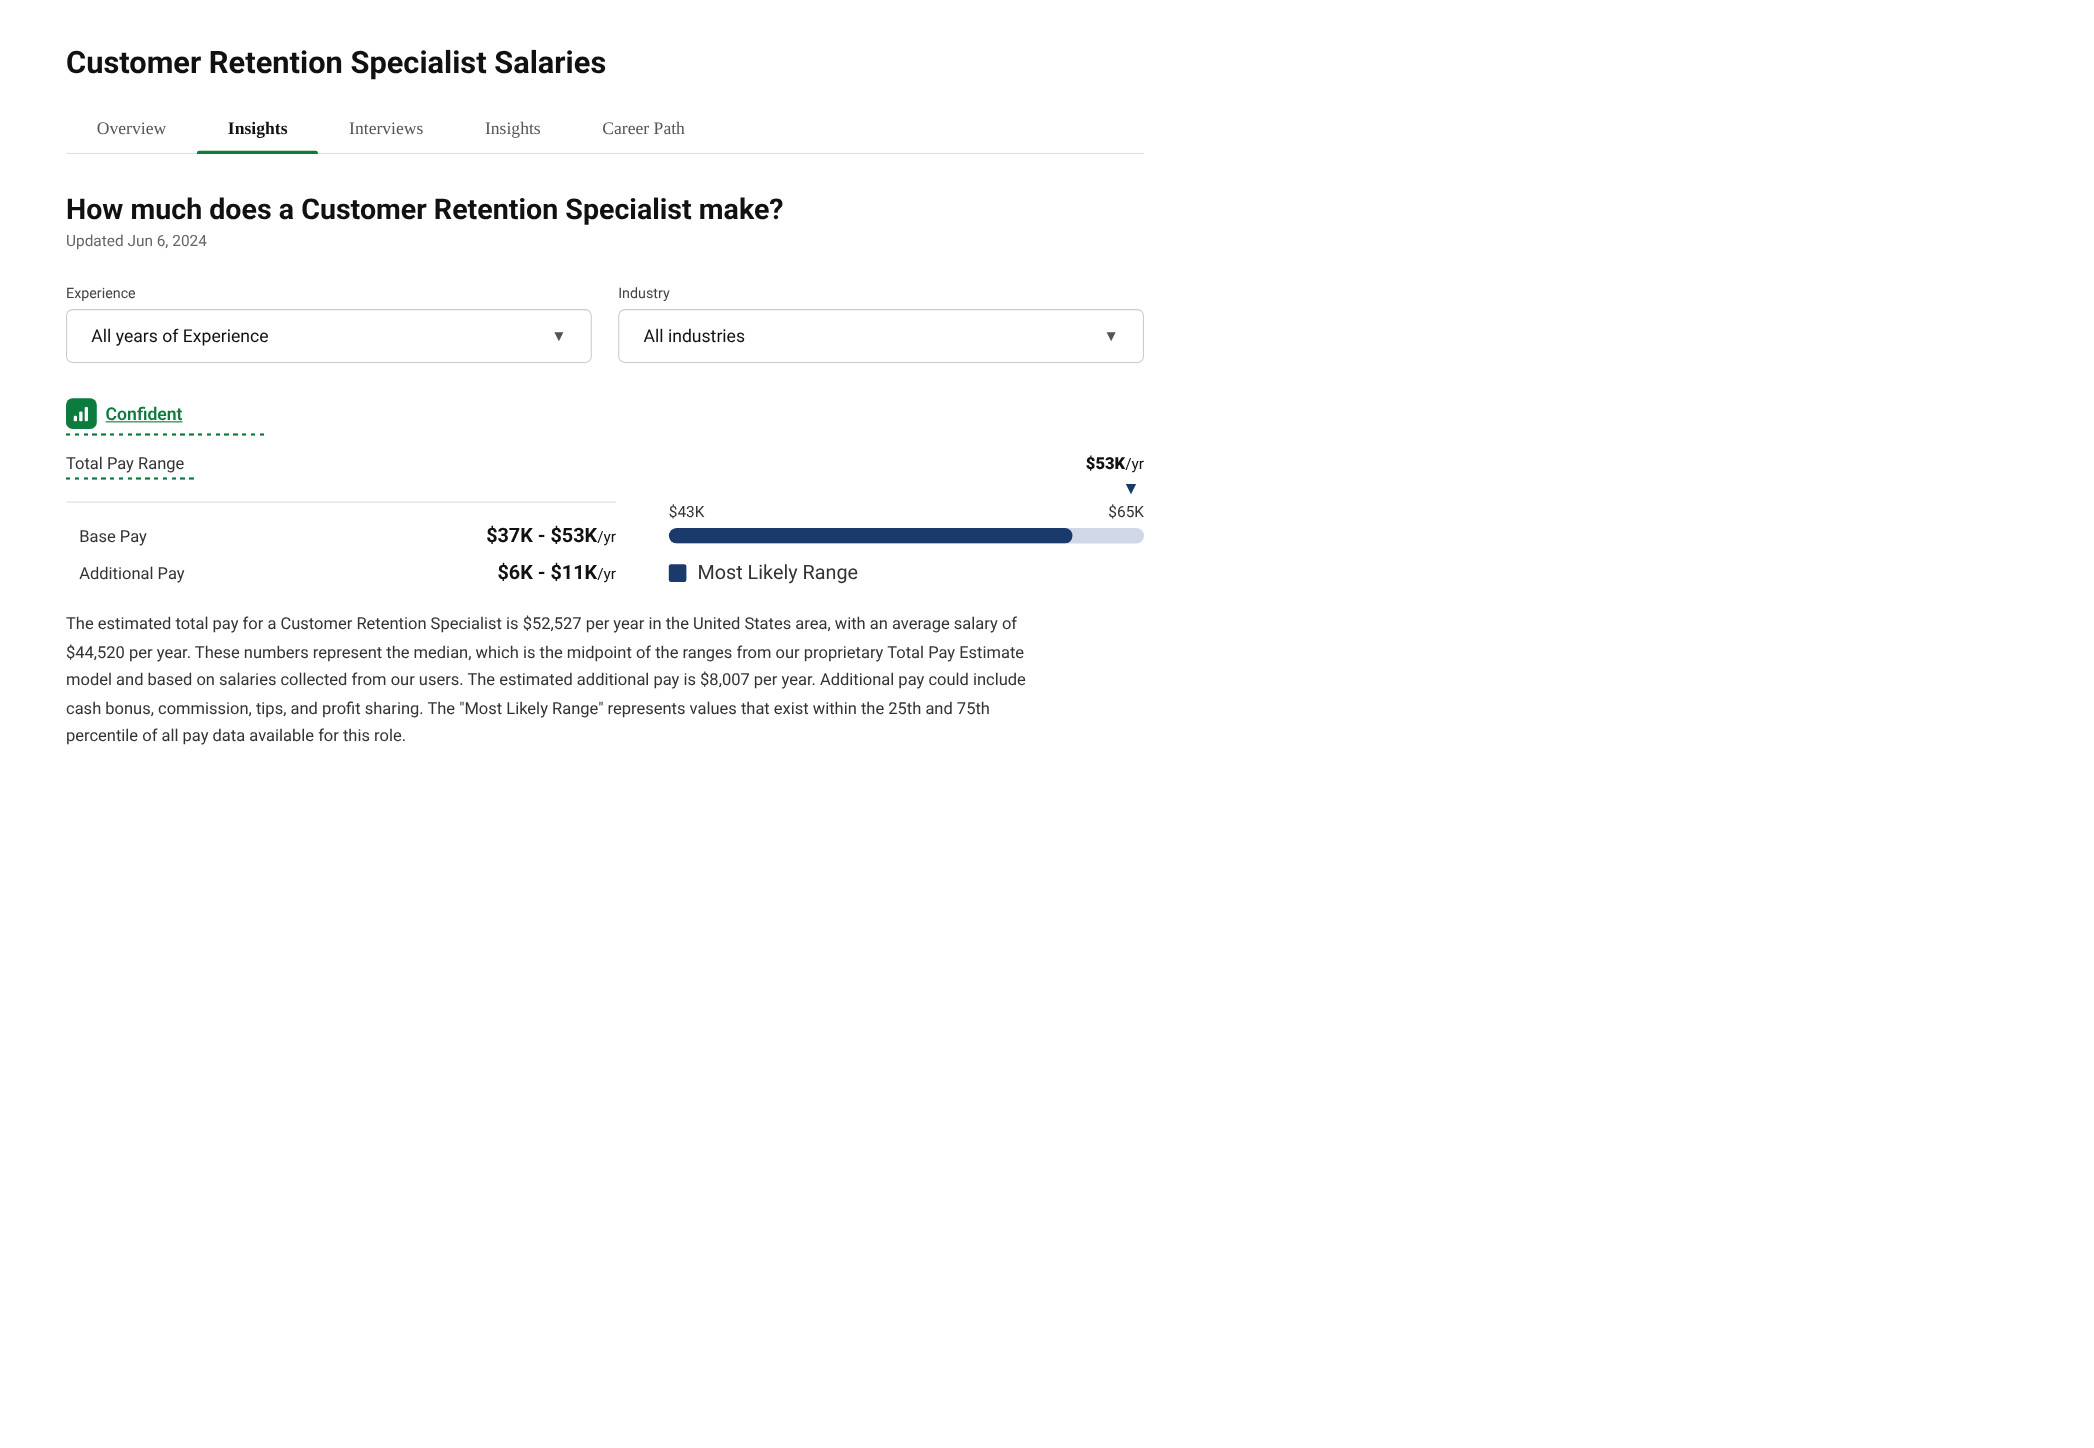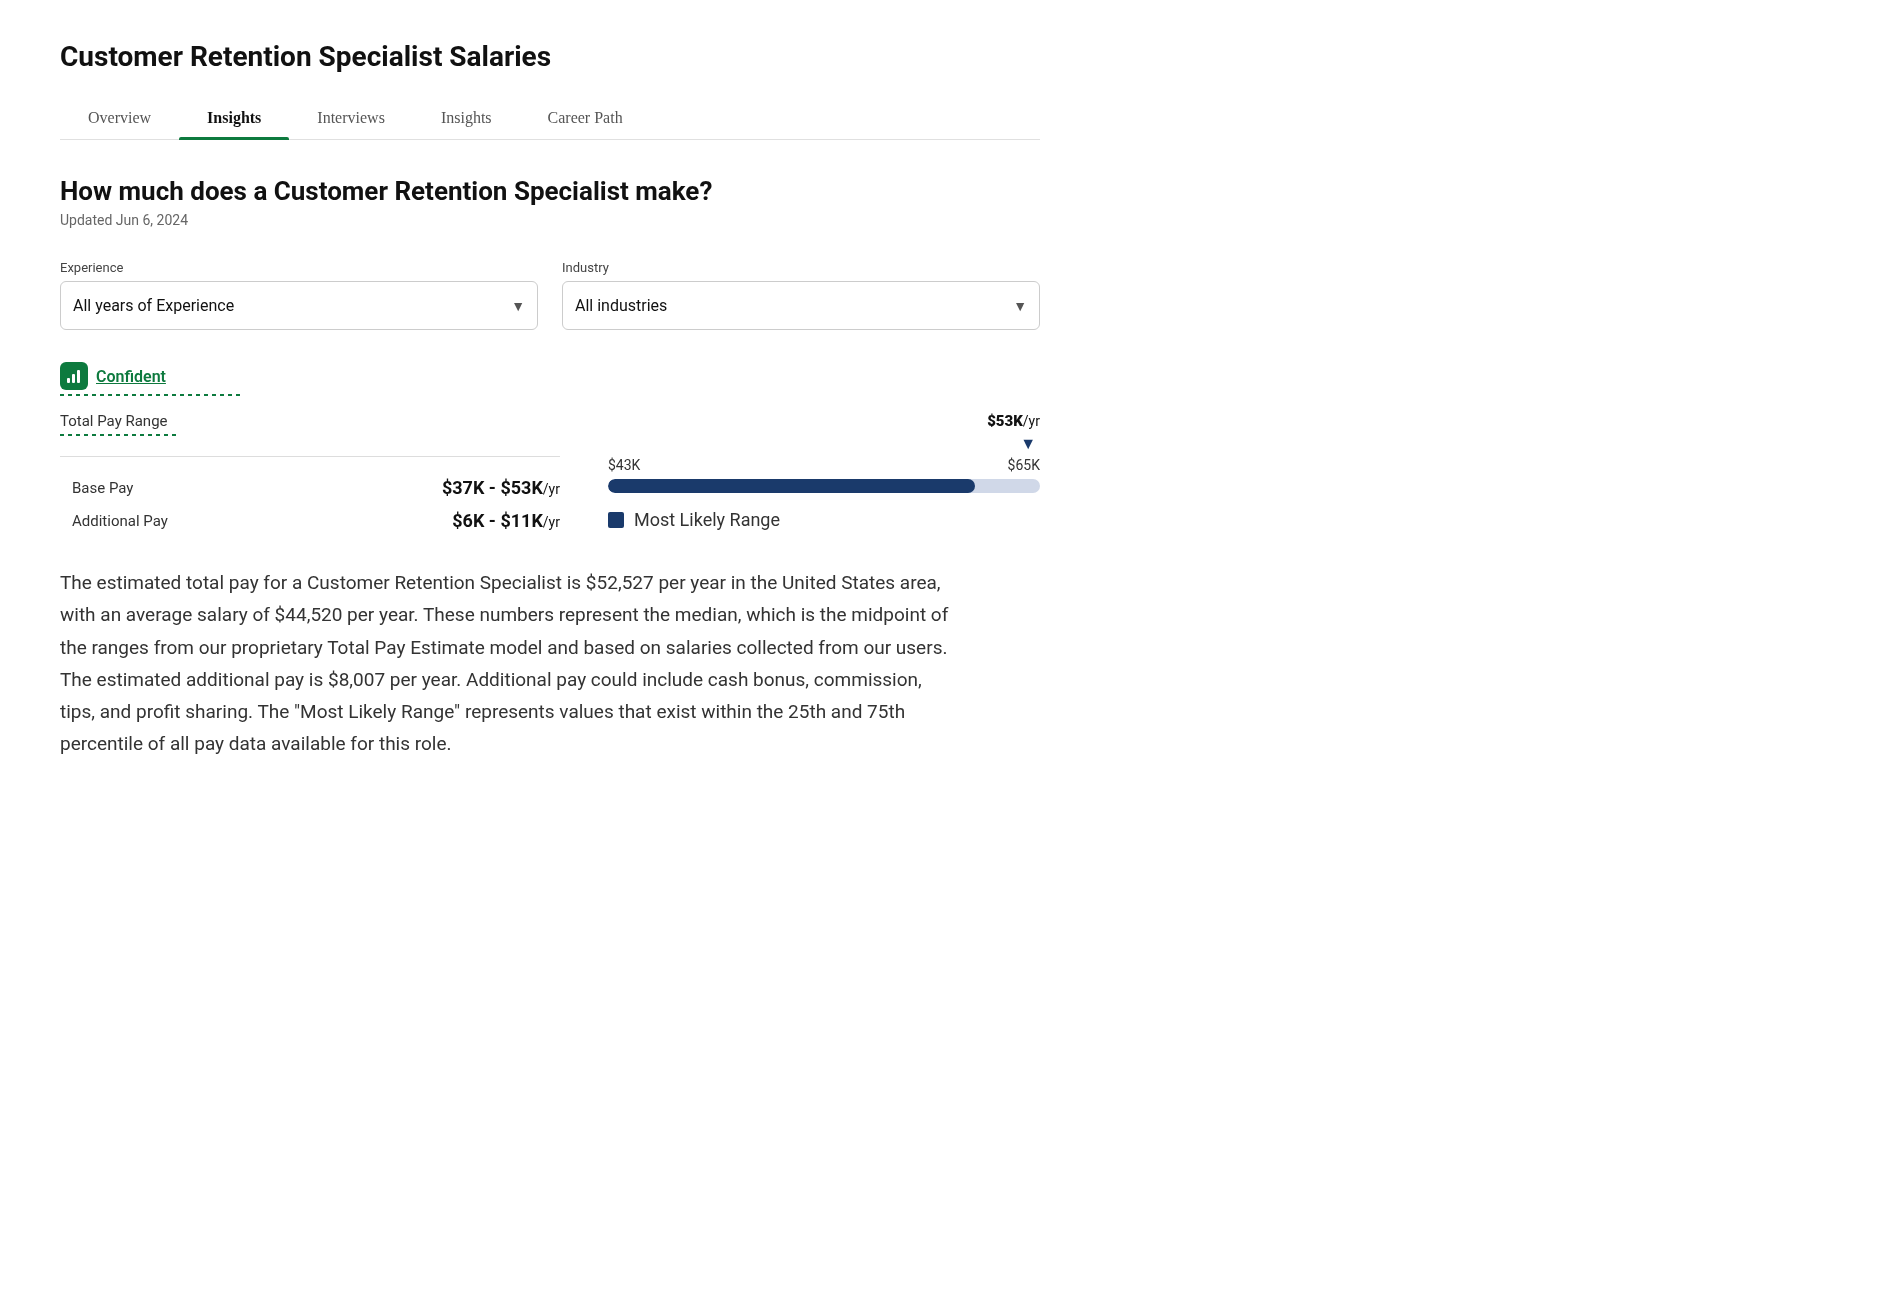--- a/index.html
+++ b/index.html
@@ -70,21 +70,21 @@
       gap: 6px;
     }
     .filter-label {
       font-size: 13px;
       color: #444;
     }
     .filter-select {
       display: flex;
       align-items: center;
       justify-content: space-between;
-      padding: 14px 12px;
+      padding: 14px 22px;
       border: 1.5px solid #ccc;
       border-radius: 6px;
       cursor: pointer;
       font-size: 16px;
       color: #111;
       background: #fff;
     }
     .filter-select .chevron {
       font-size: 14px;
       color: #555;
@@ -235,24 +235,24 @@
       font-size: 18px;
       color: #333;
     }
     .legend-color {
       width: 16px;
       height: 16px;
       background: #1a3a6b;
       border-radius: 2px;
     }
     .description-text {
-      font-size: 19px;
+      font-size: 15px;
       color: #333;
       line-height: 1.7;
-      margin-top: 36px;
+      margin-top: 24px;
       max-width: 900px;
     }
   </style>
 </head>
 <body>
 
 <h1 class="page-title">Customer Retention Specialist Salaries</h1>
 
 <nav class="nav-tabs">
   <button class="nav-tab">Overview</button>

